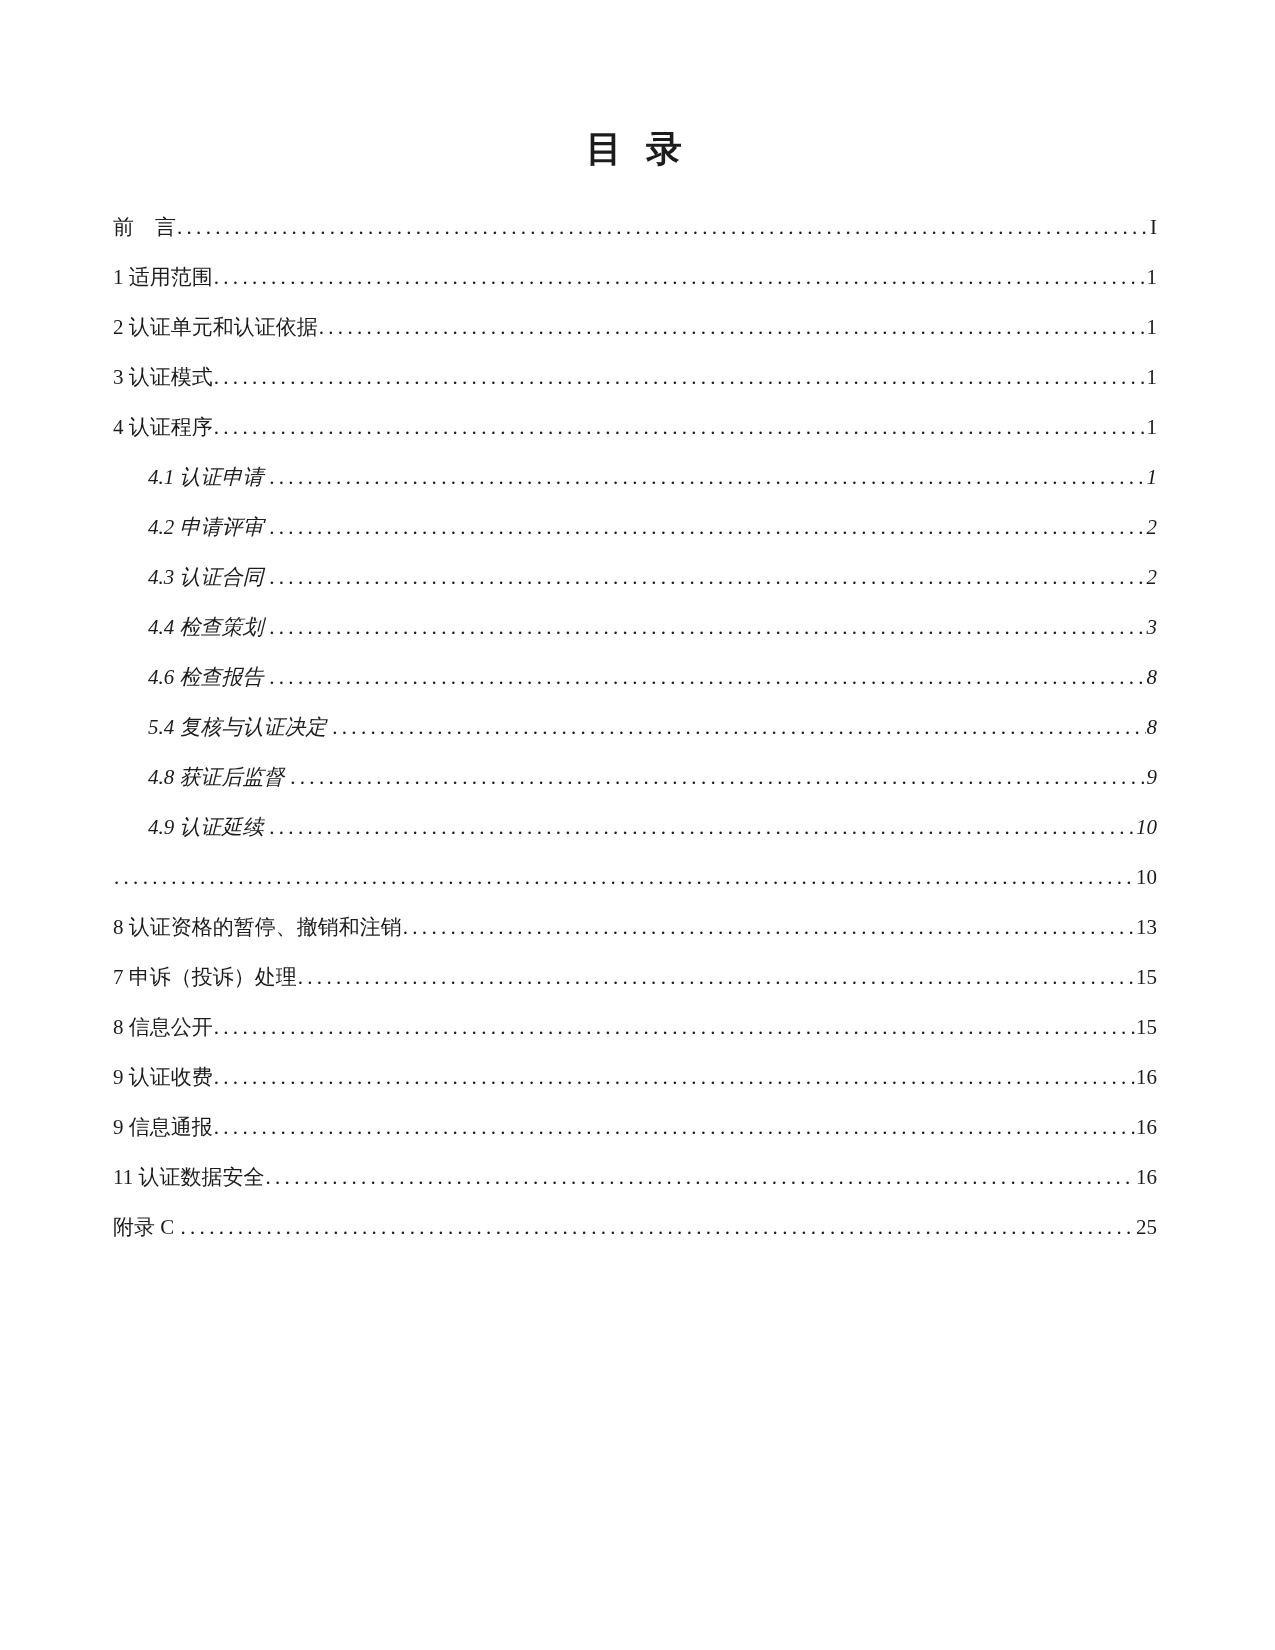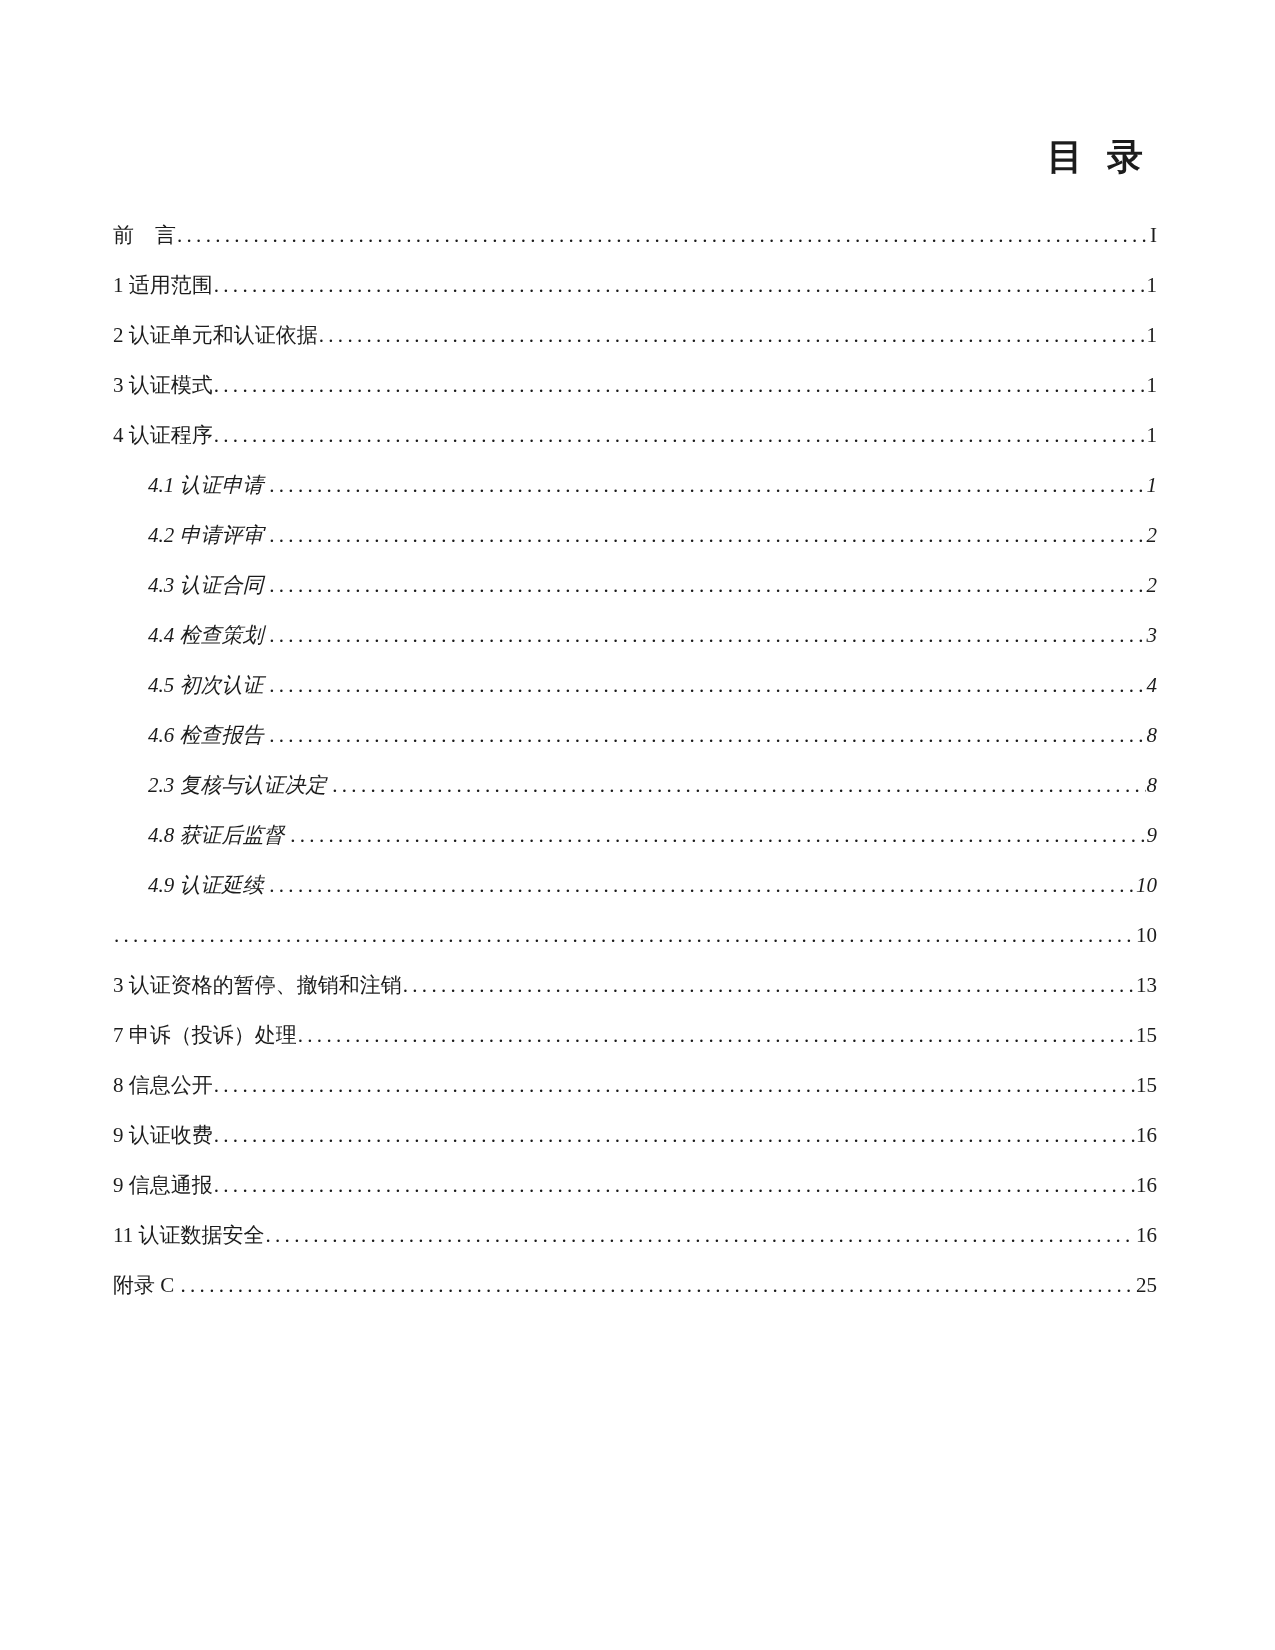--- a/index.html
+++ b/index.html
@@ -15,23 +15,23 @@
     color: #1c1c1c;
     overflow: hidden;
   }
   .page {
     box-sizing: border-box;
     width: 1275px;
     height: 1650px;
     padding: 0 118px 0 113px;
   }
   .doc-title {
-    margin: 12px;
+    margin: 4px;
     padding-top: 126px;
-    text-align: right;
+    text-align: center;
     font-size: 36px;
     font-weight: bold;
     line-height: 38px;
     letter-spacing: 2px;
     white-space: pre;
   }
   .toc {
     margin-top: 34px;
   }
   .toc-row {
@@ -119,34 +119,29 @@
     <span class="toc-dots"></span>
     <span class="toc-page">2</span>
   </div>
 
   <div class="toc-row level-1">
     <span class="toc-label">4.4 检查策划 </span>
     <span class="toc-dots"></span>
     <span class="toc-page">3</span>
   </div>
 
-  <div class="toc-row level-1">
-    <span class="toc-label">4.5 初次认证 </span>
-    <span class="toc-dots"></span>
-    <span class="toc-page">4</span>
-  </div>
 
   <div class="toc-row level-1">
     <span class="toc-label">4.6 检查报告 </span>
     <span class="toc-dots"></span>
     <span class="toc-page">8</span>
   </div>
 
   <div class="toc-row level-1">
-    <span class="toc-label">2.3 复核与认证决定 </span>
+    <span class="toc-label">5.4 复核与认证决定 </span>
     <span class="toc-dots"></span>
     <span class="toc-page">8</span>
   </div>
 
   <div class="toc-row level-1">
     <span class="toc-label">4.8 获证后监督 </span>
     <span class="toc-dots"></span>
     <span class="toc-page">9</span>
   </div>
 
@@ -155,21 +150,21 @@
     <span class="toc-dots"></span>
     <span class="toc-page">10</span>
   </div>
 
   <div class="toc-row level-0">
     <span class="toc-dots"></span>
     <span class="toc-page">10</span>
   </div>
 
   <div class="toc-row level-0">
-    <span class="toc-label">3 认证资格的暂停、撤销和注销</span>
+    <span class="toc-label">8 认证资格的暂停、撤销和注销</span>
     <span class="toc-dots"></span>
     <span class="toc-page">13</span>
   </div>
 
   <div class="toc-row level-0">
     <span class="toc-label">7 申诉（投诉）处理</span>
     <span class="toc-dots"></span>
     <span class="toc-page">15</span>
   </div>
 

